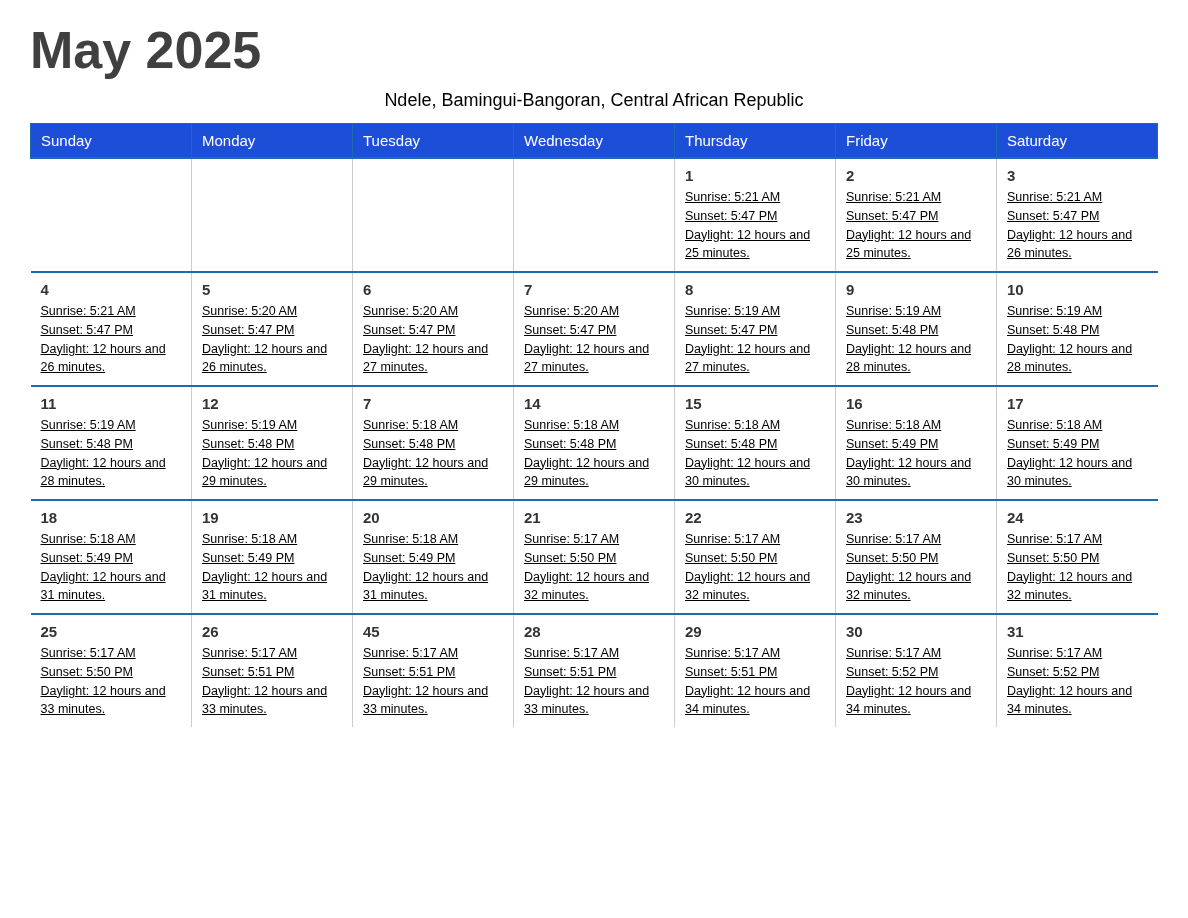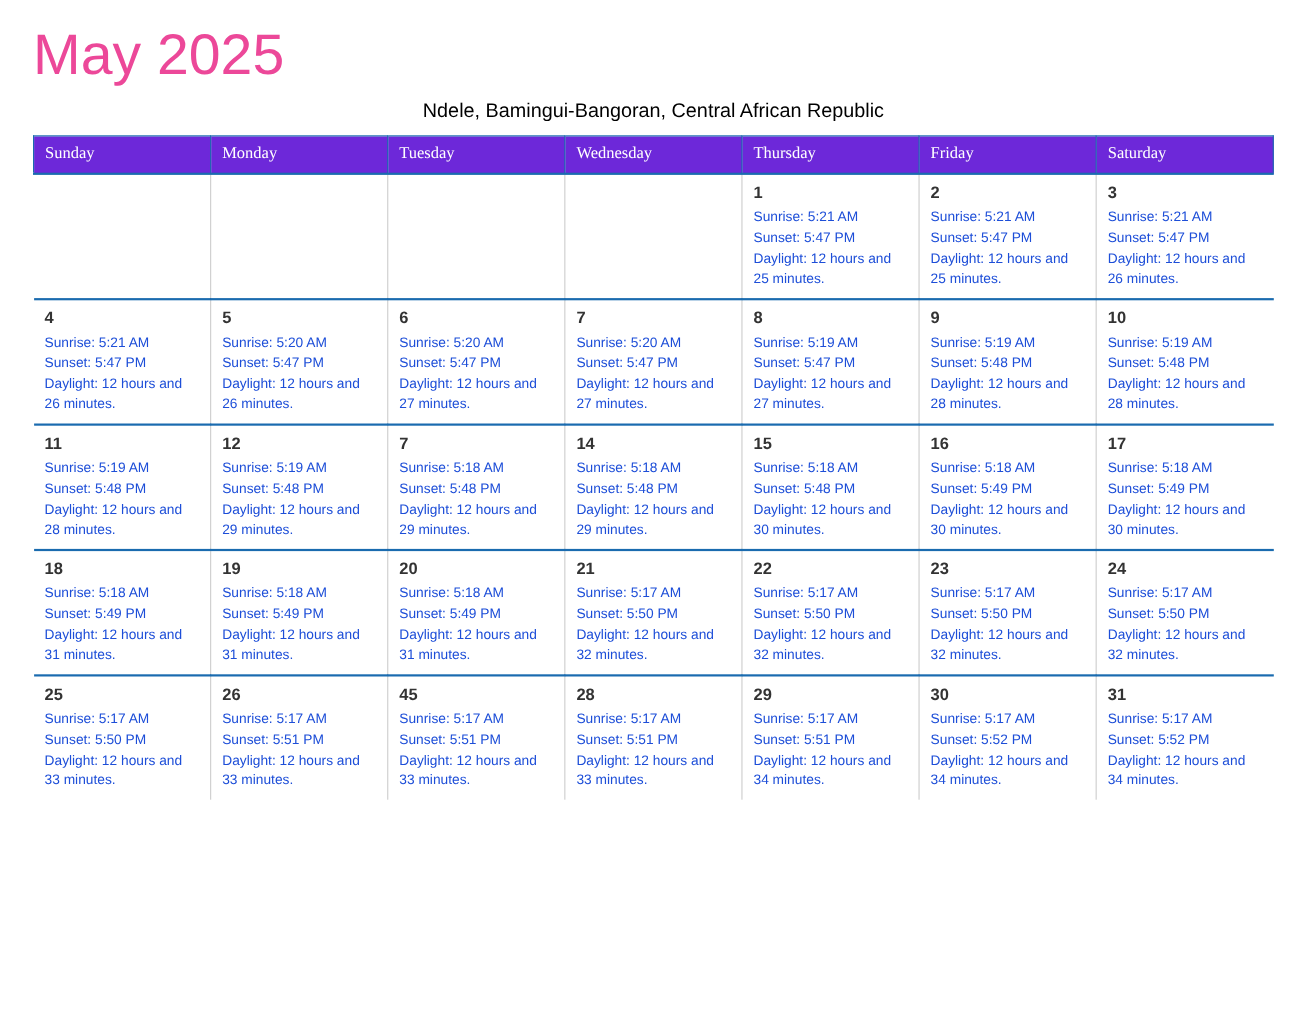--- a/index.html
+++ b/index.html
@@ -48,36 +48,35 @@
       margin-left: 4px;
     }
     .logo-bottom {
       font-size: 13px;
       color: #1a6baf;
       margin-left: 2px;
       margin-top: -4px;
     }
     .month-title {
       font-size: 52px;
-      font-weight: normal;
-      color: #ec4899;
+      font-weight: bold;
+      color: #404040;
     }
     .location {
       text-align: center;
       font-size: 18px;
       color: #000000;
       margin-bottom: 12px;
     }
     .calendar {
       width: 100%;
       border-collapse: collapse;
     }
     .calendar thead tr {
-      background-color: #6d28d9;
-      font-family: Liberation Serif, serif;
+      background-color: #1d4ed8;
     }
     .calendar thead th {
       color: #fff;
       font-size: 15px;
       font-weight: normal;
       padding: 8px 10px;
       text-align: left;
       border: 1px solid #1a6baf;
     }
     .calendar tbody tr {
@@ -97,21 +96,22 @@
     }
     .day-num {
       font-size: 15px;
       font-weight: bold;
       color: #333;
       margin-bottom: 4px;
     }
     .day-info {
       font-size: 12.5px;
       line-height: 1.5;
-      color: #1d4ed8;
+      color: #000000;
+      text-decoration: underline;
     }
     .empty-cell {
       background: #fff;
     }
   </style>
 </head>
 <body>
 
 <div class="header">
   <div class="month-title">May 2025</div>

